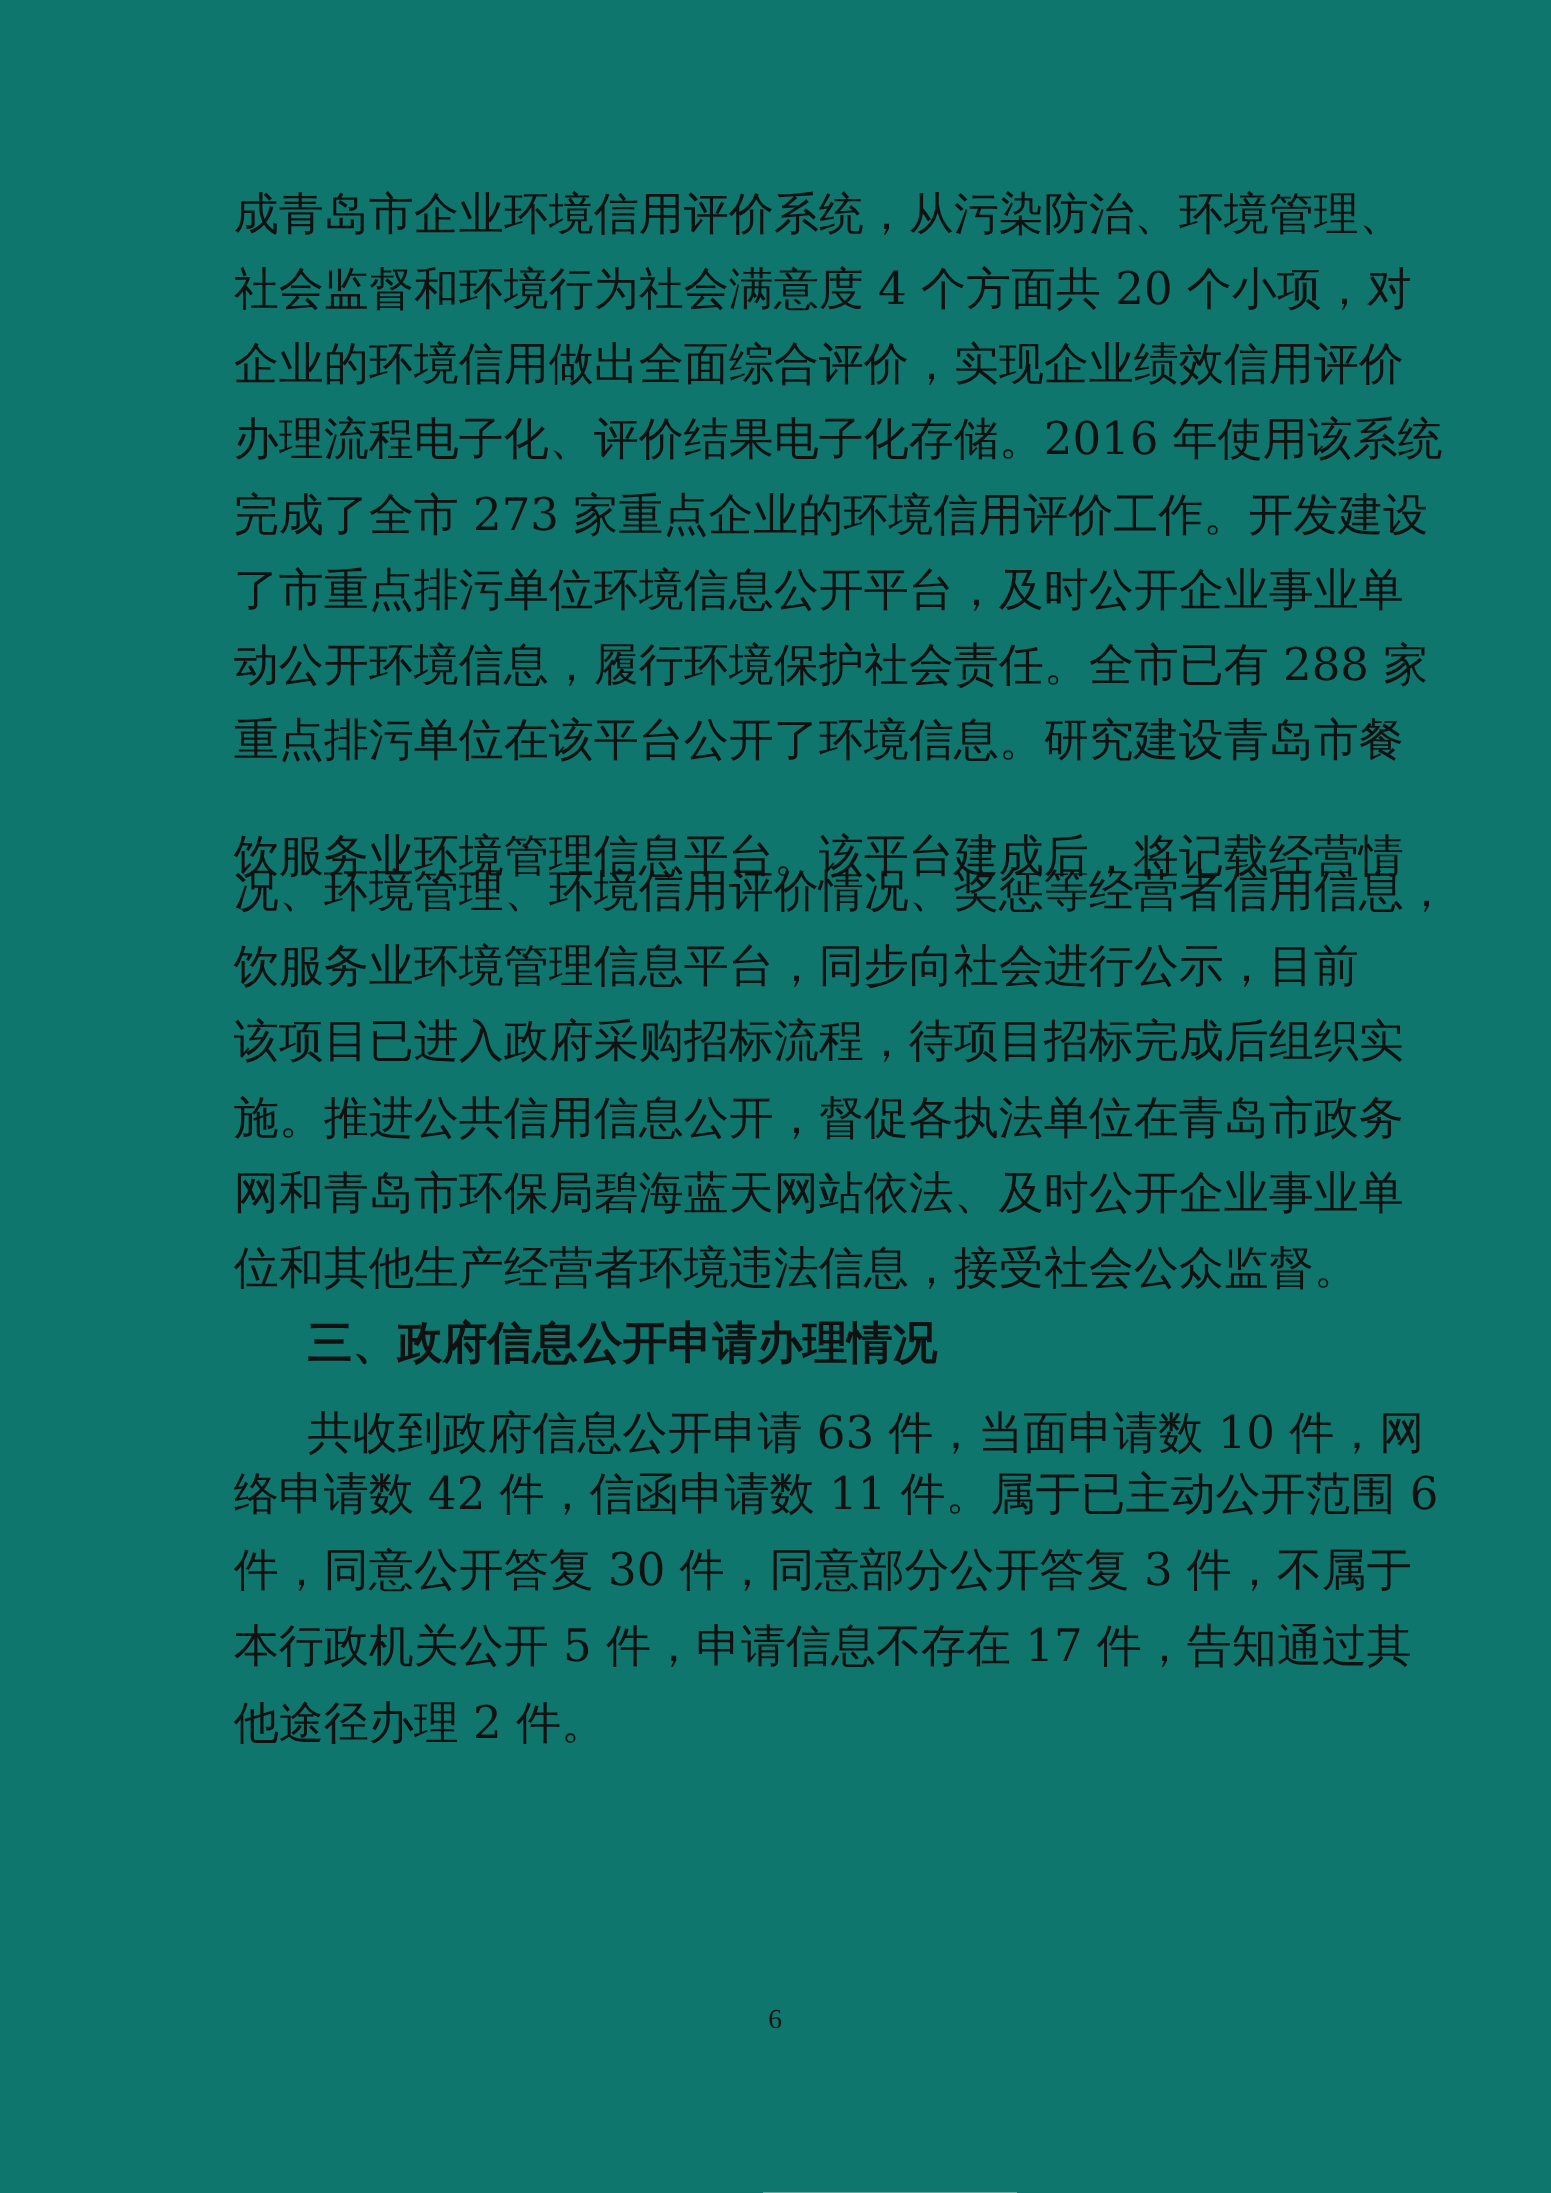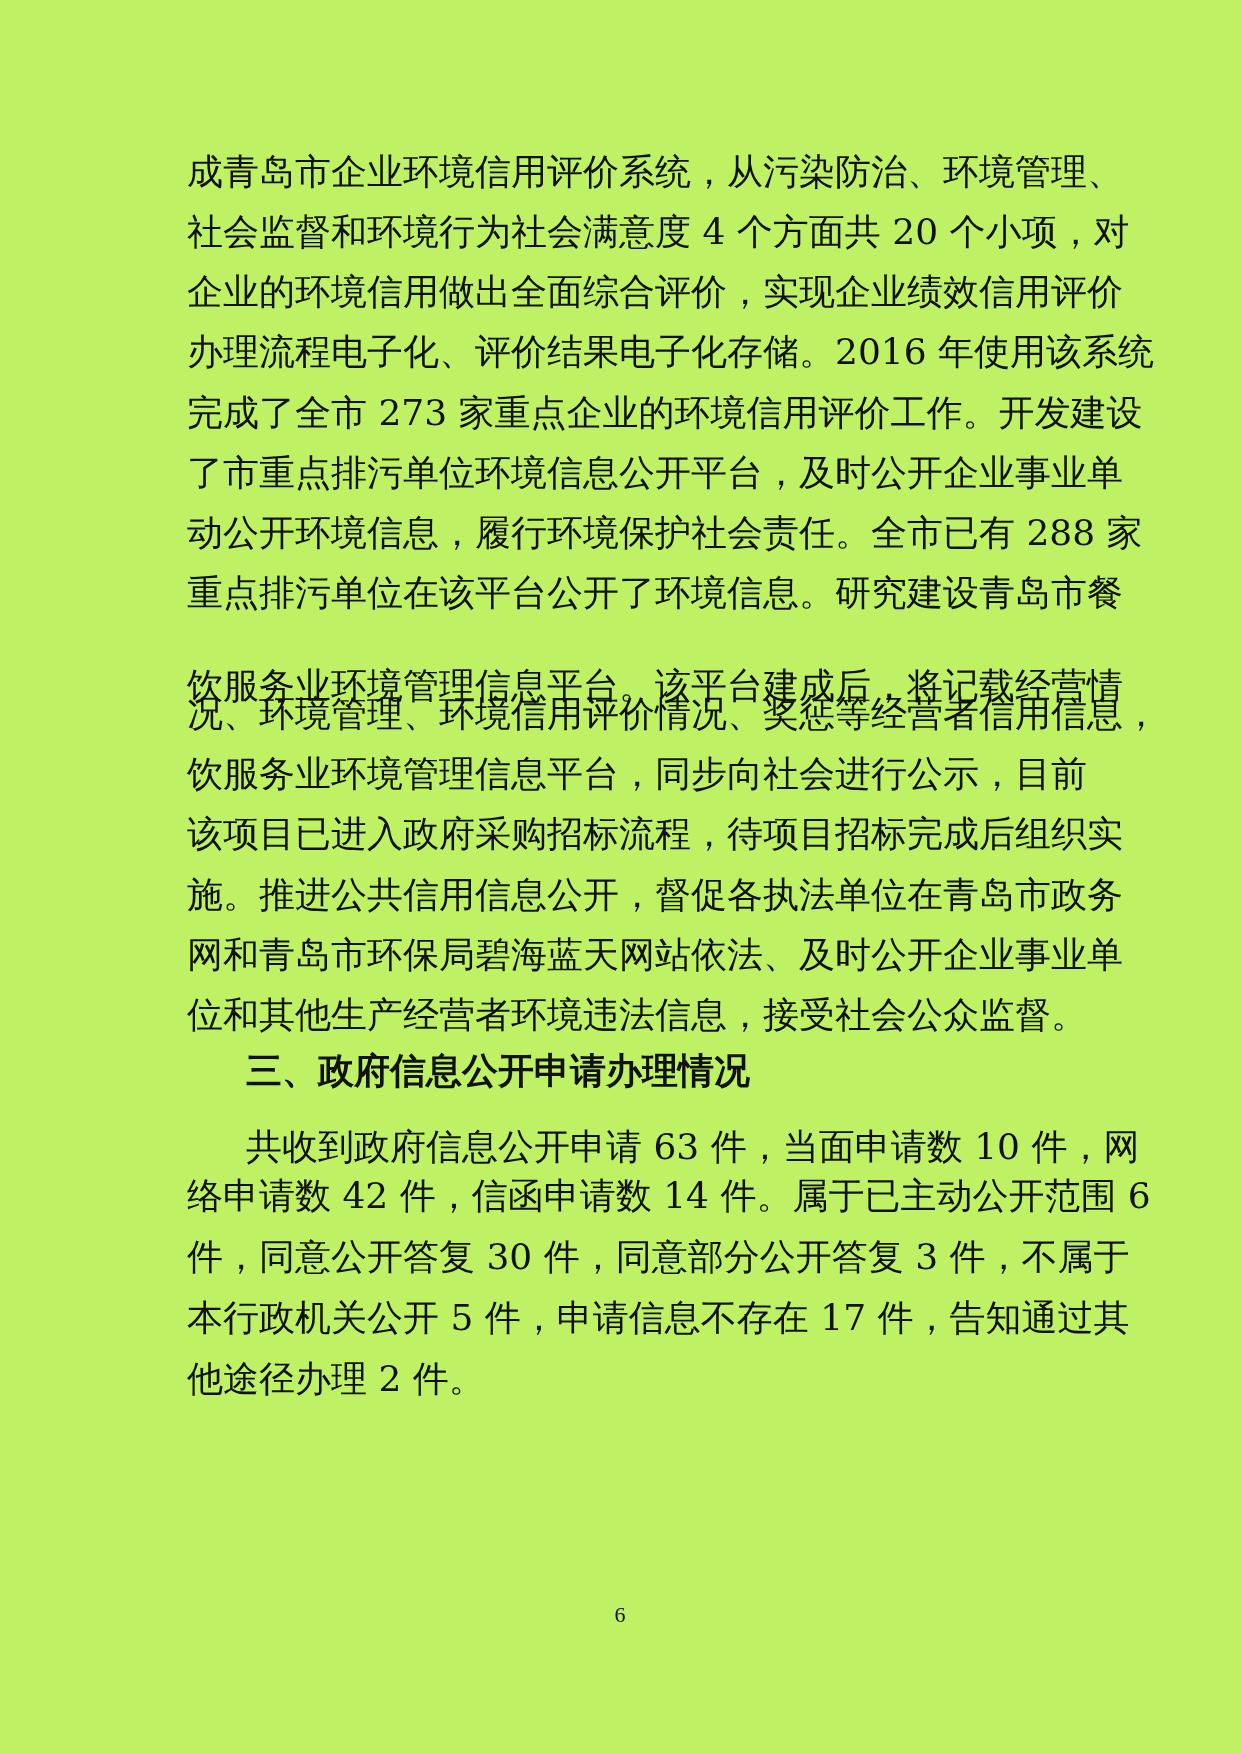--- a/index.html
+++ b/index.html
@@ -1,24 +1,24 @@
 <!DOCTYPE html>
 <html><head>
 <meta charset="utf-8">
 <style>
   html, body { margin: 0; padding: 0; background: #ffffff; }
   body { width: 1241px; height: 1754px; position: relative; overflow: hidden;
          font-family: "DejaVu Serif", "Liberation Serif", serif; color: #111; }
-  .page { position: absolute; left: 0; top: 0; width: 1241px; height: 1754px; background: #bef264; }
+  .page { position: absolute; left: 0; top: 0; width: 1241px; height: 1754px; background: #0f766e; }
   .line { position: absolute; left: 187px; width: 870px; height: 44px;
           font-size: 36px; line-height: 44px; white-space: nowrap;
           text-align: justify; text-align-last: justify; letter-spacing: 0px; }
   .line.last { text-align-last: left; }
   .heading { position: absolute; left: 246px; font-size: 36px; line-height: 44px;
-             font-family: Liberation Mono, monospace; font-weight: bold; white-space: nowrap; }
+             font-family: Liberation Sans, sans-serif; font-weight: bold; white-space: nowrap; }
   .indent { left: 246px; width: 811px; margin-top: 12px; }
   .pagenum { position: absolute; left: 608px; top: 1601px; width: 24px; text-align: center;
              font-size: 22px; line-height: 28px; font-family: "Liberation Serif", serif; }
 </style>
 </head>
 <body>
 
 <div class="page">
 
   <div>
@@ -36,20 +36,20 @@
     <div class="line" style="top:812px">该项目已进入政府采购招标流程，待项目招标完成后组织实</div>
     <div class="line" style="top:873px">施。推进公共信用信息公开，督促各执法单位在青岛市政务</div>
     <div class="line" style="top:933px">网和青岛市环保局碧海蓝天网站依法、及时公开企业事业单</div>
     <div class="line last" style="top:993px">位和其他生产经营者环境违法信息，接受社会公众监督。</div>
   </div>
 
   <div class="heading" style="top:1052px">三、政府信息公开申请办理情况</div>
 
   <div>
     <div class="line indent" style="top:1113px">共收到政府信息公开申请 63 件，当面申请数 10 件，网</div>
-    <div class="line" style="top:1174px">络申请数 42 件，信函申请数 14 件。属于已主动公开范围 6</div>
+    <div class="line" style="top:1174px">络申请数 42 件，信函申请数 11 件。属于已主动公开范围 6</div>
     <div class="line" style="top:1235px">件，同意公开答复 30 件，同意部分公开答复 3 件，不属于</div>
     <div class="line" style="top:1296px">本行政机关公开 5 件，申请信息不存在 17 件，告知通过其</div>
     <div class="line last" style="top:1357px">他途径办理 2 件。</div>
   </div>
 
   <div class="pagenum">6</div>
 </div>
 
 </body></html>

